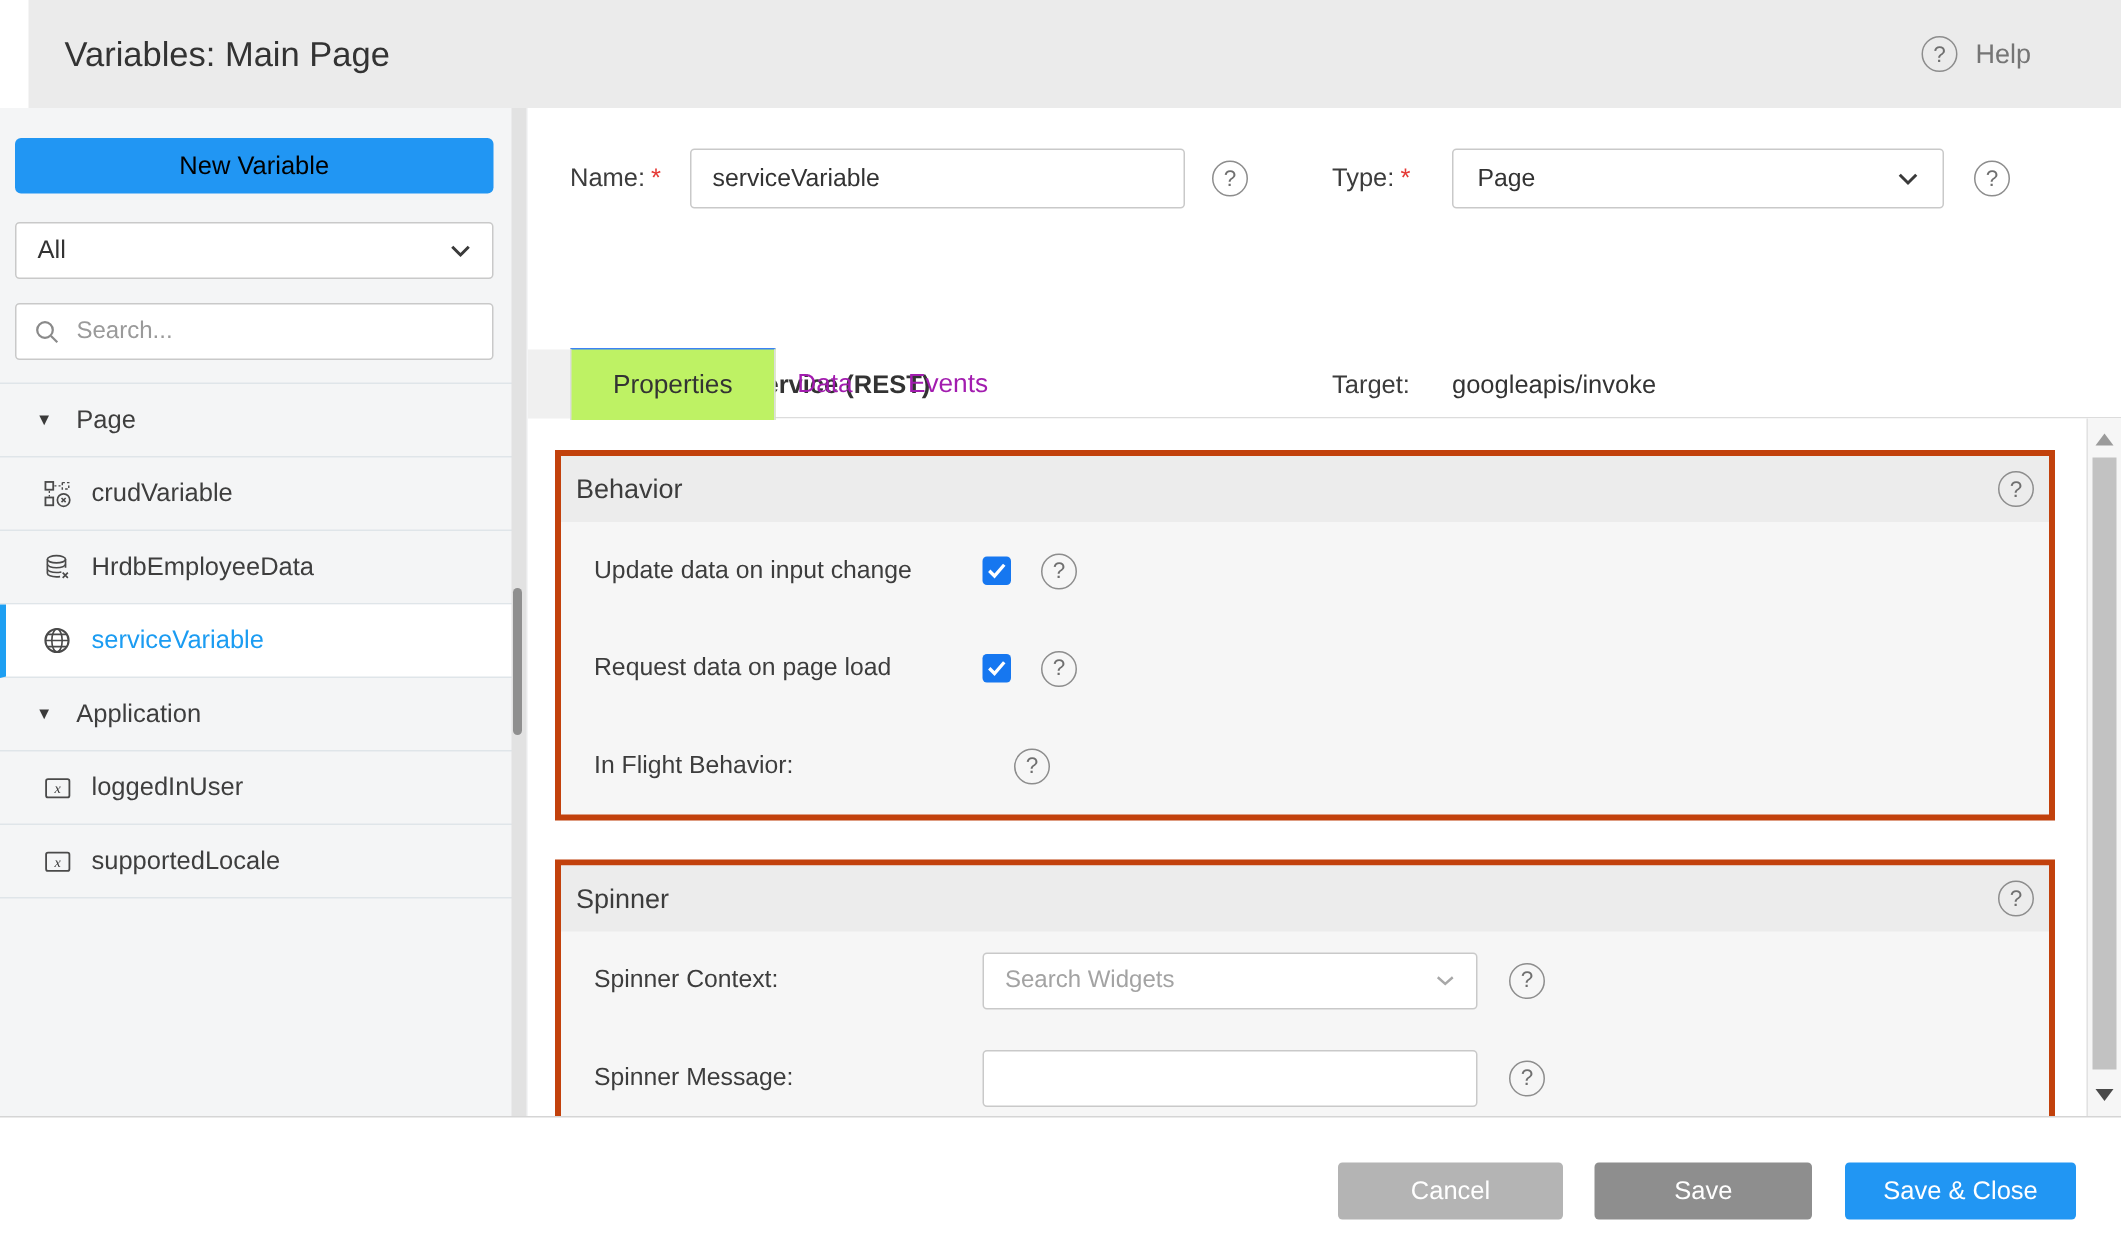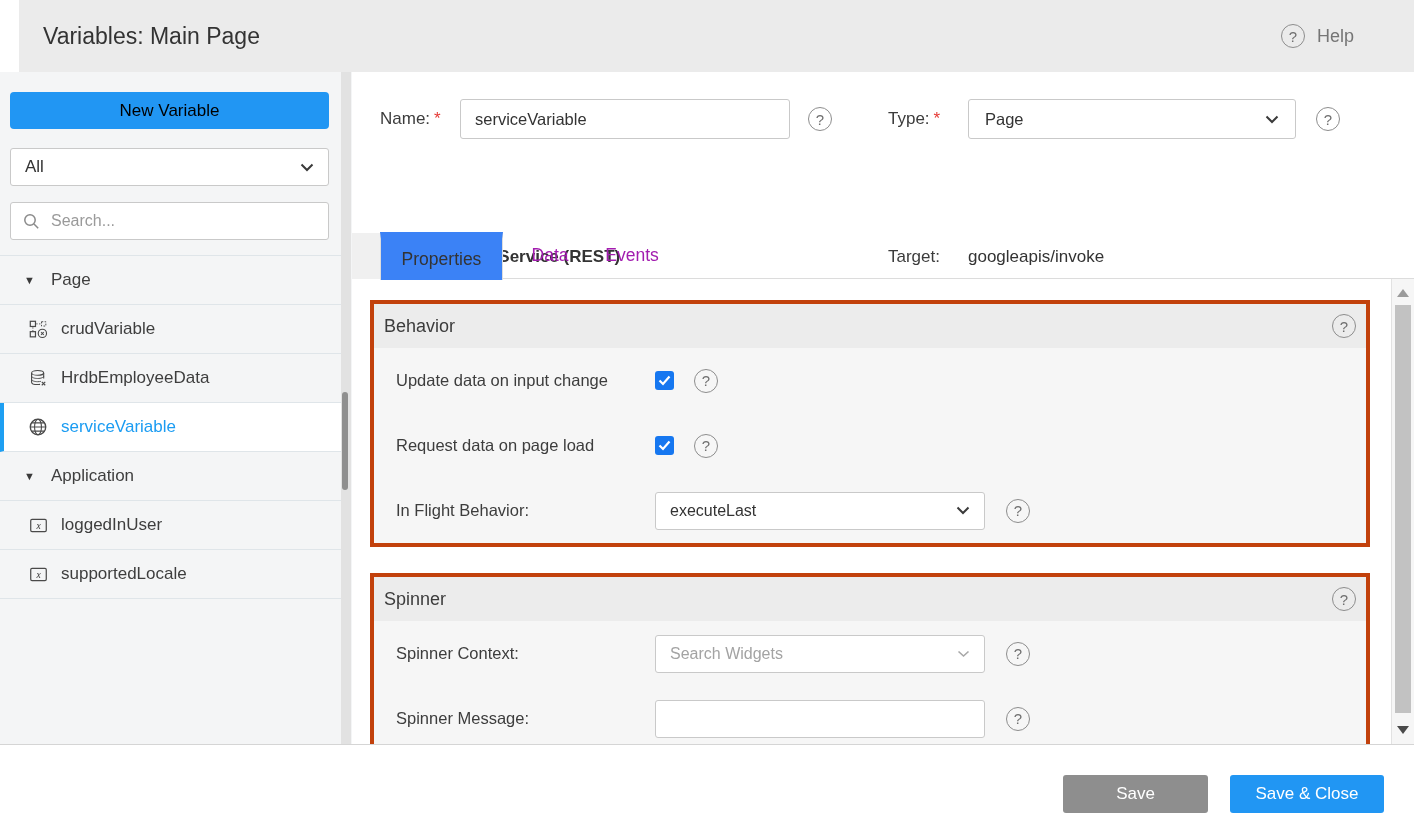--- a/index.html
+++ b/index.html
@@ -66,21 +66,21 @@
                   font-weight:bold;font-size:17px;color:#333;}
   .row2 .lab-target{position:absolute;left:536px;top:0;height:30px;display:flex;align-items:center;}
   .row2 .val-target{position:absolute;left:616px;top:0;height:30px;display:flex;align-items:center;
                     font-weight:normal;font-size:17px;color:#333;}
 
   
   .tabbar{position:absolute;left:0;top:160px;width:1062px;height:47px;border-bottom:1px solid #dcdcdc;}
   .tab-stub{position:absolute;left:0;top:1px;width:28px;height:46px;background:#f0f0f0;border-right:1px solid:#ddd;}
   .tab{position:absolute;top:0;height:47px;display:flex;align-items:center;justify-content:center;
        font-size:17.5px;color:#a21caf;cursor:pointer;}
-  .tab.active{left:28px;width:123px;background:#3b82f6;border-top:7px solid #3b82f6;
+  .tab.active{left:28px;width:137px;background:#bef264;border-top:1px solid #3b82f6;
               border-left:1px solid #ddd;border-right:1px solid #ddd;color:#333;height:48px;z-index:2;}
   .tab.t-data{left:168px;width:60px;}
   .tab.t-events{left:244px;width:72px;}
 
   
   .scrollarea{position:absolute;left:0;top:207px;width:1062px;height:465px;overflow:hidden;background:#fff;}
   .panel{position:absolute;left:18px;width:1000px;border:4px solid #c2410c;background:#f6f6f6;}
   .panel.behavior{top:21px;height:247px;}
   .panel.spinner{top:294px;height:190px;}
   .phead{height:44px;background:#ececec;display:flex;align-items:center;padding:0 10px 0 10px;
@@ -279,26 +279,20 @@
           <span class="plab">Request data on page load</span>
           <span class="chk">
             <svg width="13" height="11" viewBox="0 0 13 11">
                 <polyline points="1.5,5.5 5,9 11.5,1.5" fill="none" stroke="#fff" stroke-width="2.2"></polyline>
               </svg>
           </span>
           <span class="qicon q-after-chk">?</span>
         </div>
         <div class="prow">
           <span class="plab">In Flight Behavior:</span>
-          <div class="psel">
-            <span class="grow">executeLast</span>
-            <svg width="14" height="9" viewBox="0 0 14 9">
-                <polyline points="1.5,1.5 7,7 12.5,1.5" fill="none" stroke="#3a3a3a" stroke-width="2"></polyline>
-              </svg>
-          </div>
           <span class="qicon q-after-sel">?</span>
         </div>
       </div>
 
       <div class="panel spinner">
         <div class="phead">
           <span>Spinner</span>
           <span class="grow"></span>
           <span class="qicon">?</span>
         </div>
@@ -323,17 +317,18 @@
 
     <div class="vscroll">
       <div class="vs-up"></div>
       <div class="vs-thumb"></div>
       <div class="vs-down"></div>
     </div>
 
   </div>
 
   <div class="footer">
+    <button class="fbtn cancel">Cancel</button>
     <button class="fbtn save">Save</button>
     <button class="fbtn saveclose">Save &amp; Close</button>
   </div>
 
 </div>
 
 </body></html>

